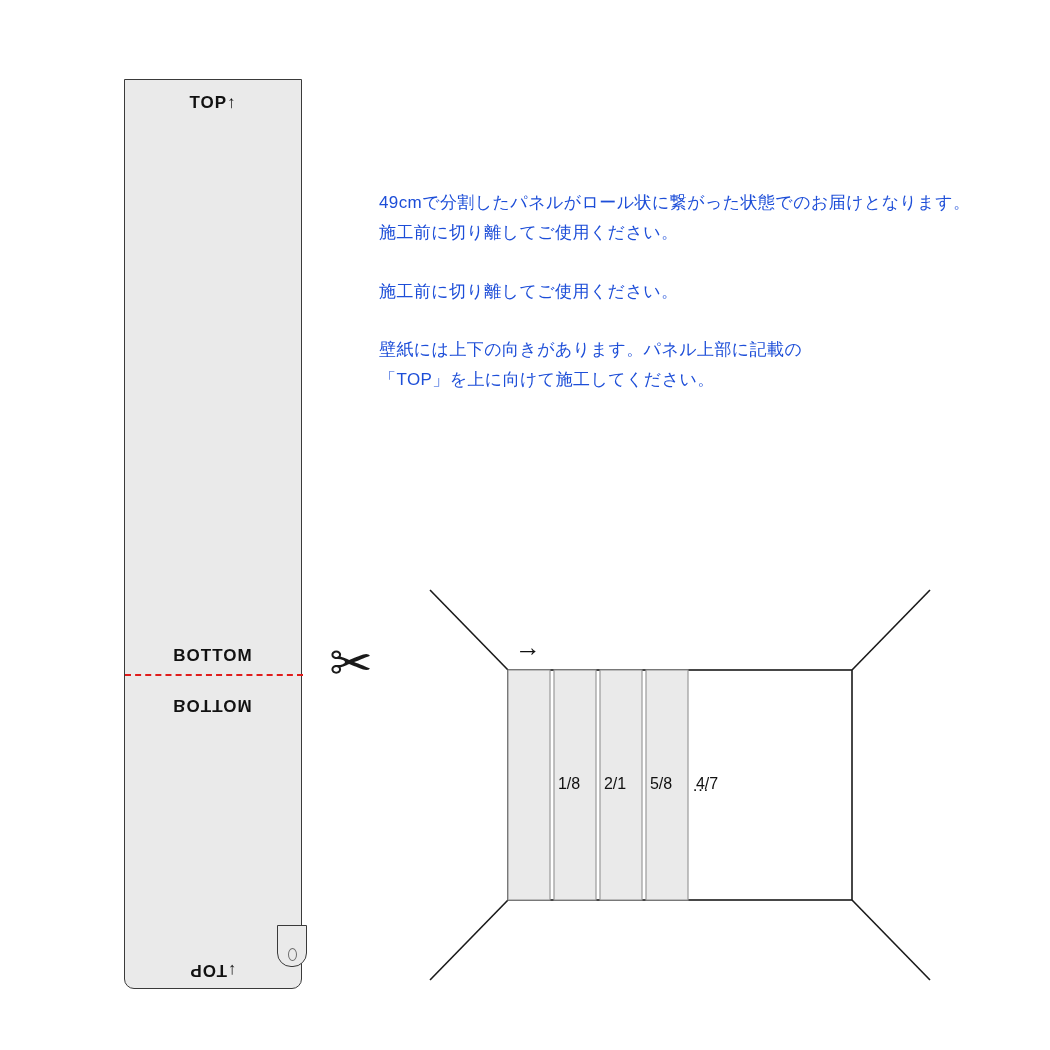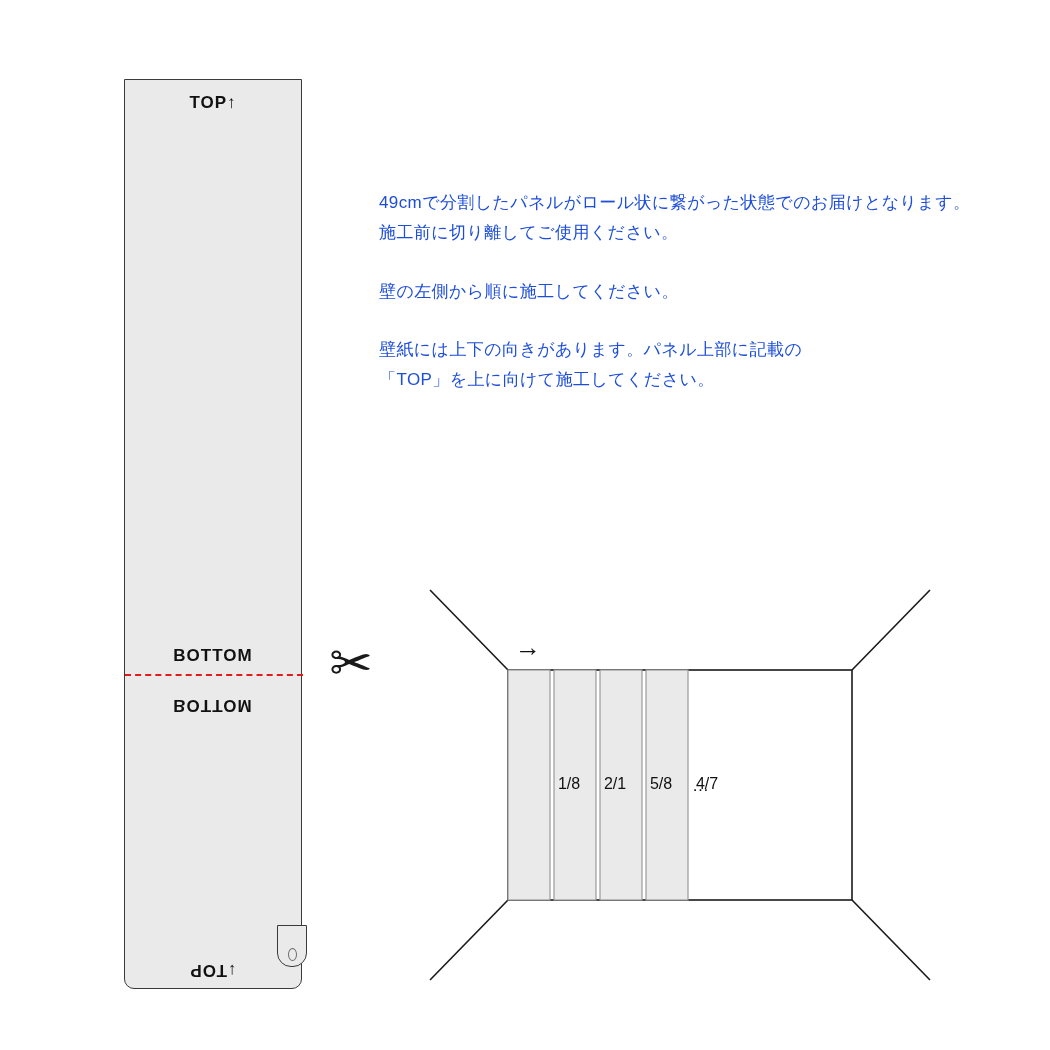--- a/index.html
+++ b/index.html
@@ -169,21 +169,21 @@
   </div>
   <div class="roll-core">
     <div class="roll-core-dot"></div>
   </div>
 
   <div class="scissors">✂</div>
 
   <div class="text-block">
     <p>49cmで分割したパネルがロール状に繋がった状態でのお届けとなります。施工前に切り離してご使用ください。</p>
     <p>
-      <span>壁の左側から順に施工してください。</span><br>
+      <span>施工前に切り離してご使用ください。</span><br>
     </p>
     <p>
       <span>壁紙には上下の向きがあります。パネル上部に記載の</span><br>
       <span>「TOP」を上に向けて施工してください。</span>
     </p>
   </div>
 
   <div class="room">
     <svg width="520" height="410" viewBox="0 0 520 410">
 

